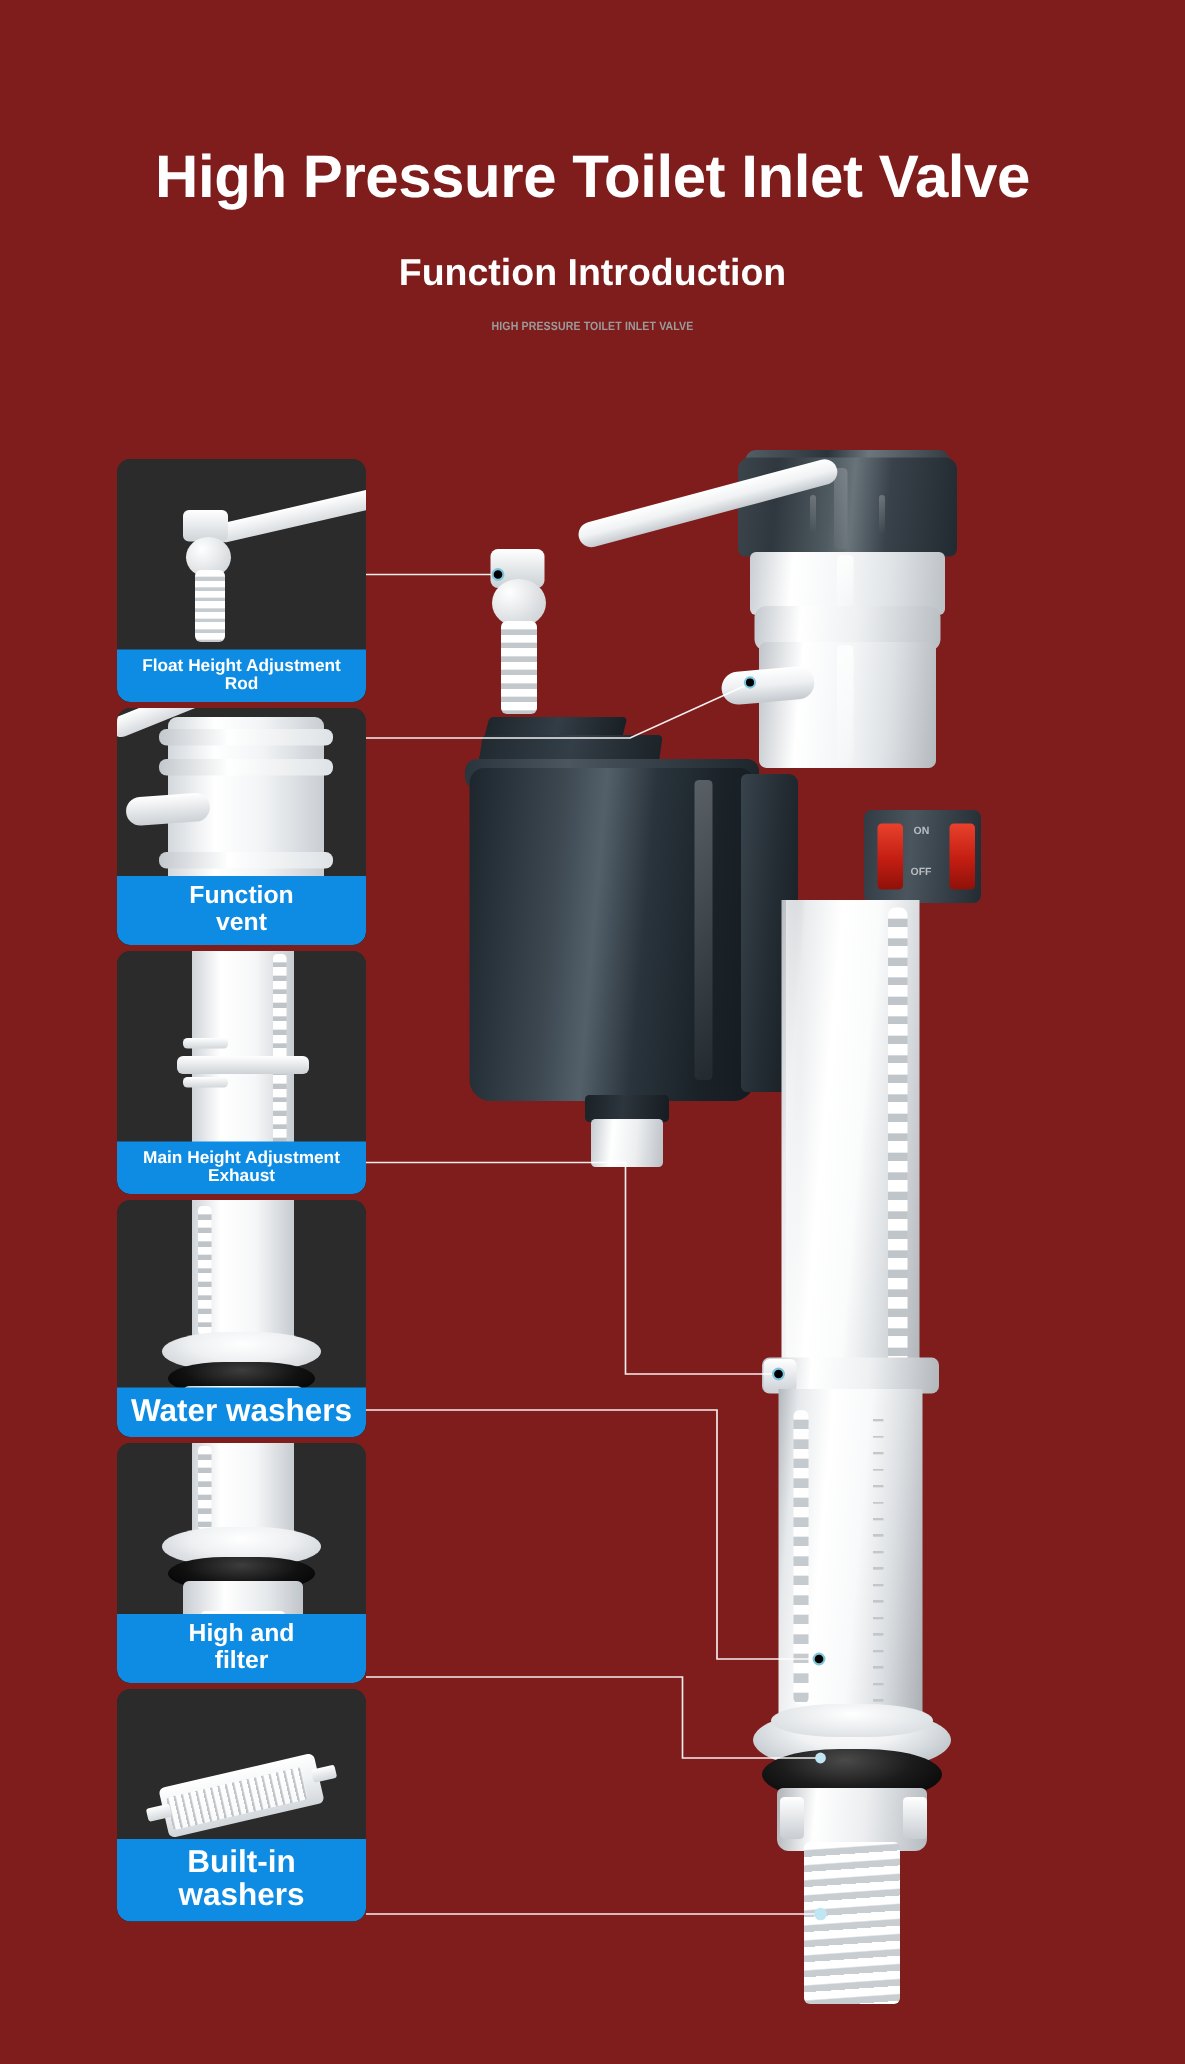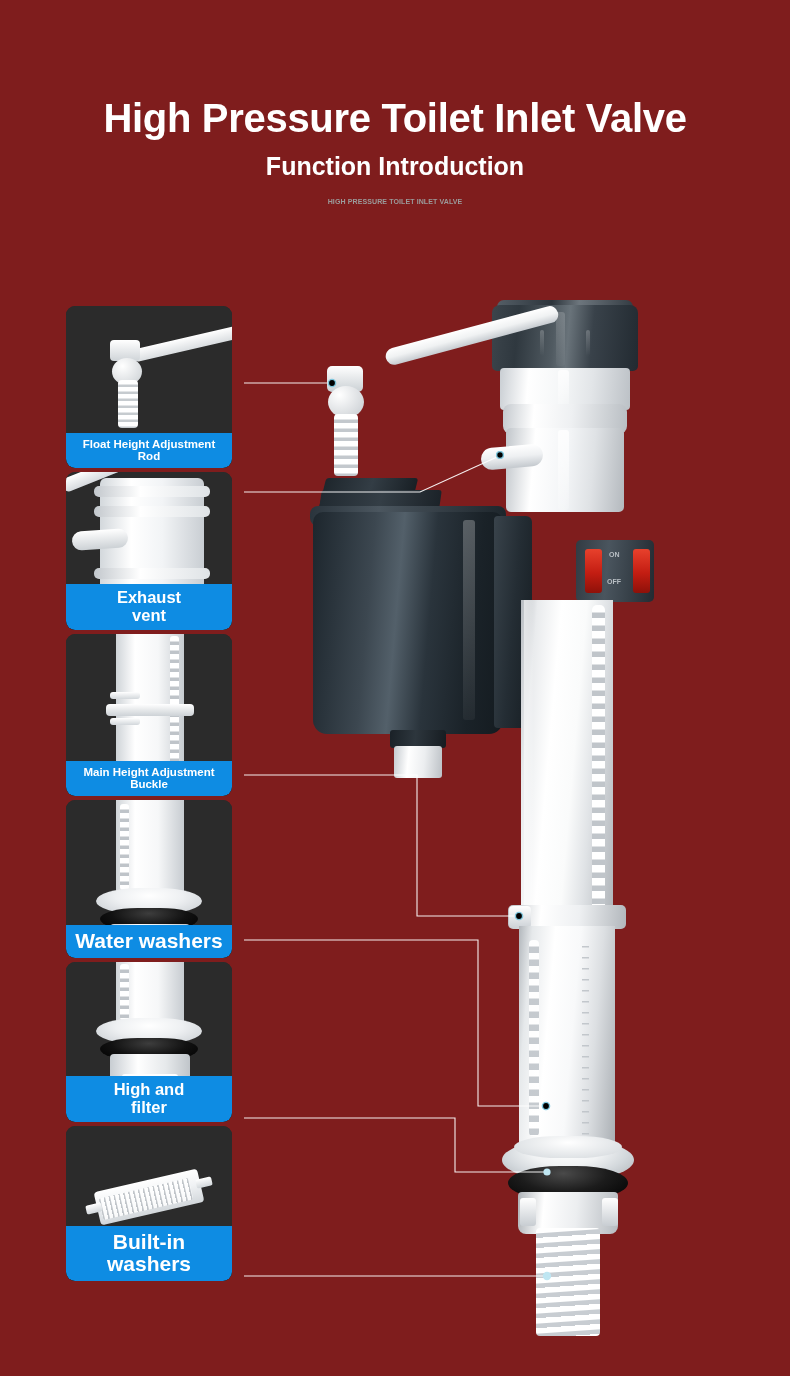--- a/index.html
+++ b/index.html
@@ -21,36 +21,36 @@
 
   .main-title {
     margin-top: 96px;
     font-size: 40px;
     font-weight: bold;
     color: #ffffff;
     letter-spacing: -0.3px;
     line-height: 1.1;
   }
   .sub-title {
-    margin-top: 12px;
+    margin-top: 28px;
     font-size: 25px;
     font-weight: bold;
     color: #ffffff;
   }
   .eyebrow {
     margin-top: 16px;
     font-size: 8px;
     font-weight: bold;
     color: #9b9b9b;
     letter-spacing: 0.1px;
     transform: scaleX(0.88);
   }
 
   
-  .cards { position: absolute; left: 66px; top: 306px; width: 166px; }
+  .cards { position: absolute; left: 78px; top: 306px; width: 166px; }
 
   .card {
     position: relative;
     width: 166px;
     border-radius: 9px;
     background: #2b2b2b;
     overflow: hidden;
     margin-bottom: 4px;
   }
   .card-thumb {
@@ -477,36 +477,36 @@
     <div class="card c1">
       <div class="card-thumb">
         <div class="vent-diag"></div>
         <div class="vent-body"></div>
         <div class="vent-ring" style="top:14px;"></div>
         <div class="vent-ring" style="top:34px;"></div>
         <div class="vent-ring" style="top:96px;"></div>
         <div class="vent-nozzle"></div>
       </div>
       <div class="card-label lbl-md">
-        <div>Exhaust</div>
+        <div>Function</div>
         <div>vent</div>
       </div>
     </div>
 
     <div class="card c2">
       <div class="card-thumb">
         <div class="tube"></div>
         <div class="tube-teeth" style="left:104px;top:2px;height:130px;"></div>
         <div class="buckle" style="top:70px;"></div>
         <div class="buckle-tab" style="left:44px;top:58px;"></div>
         <div class="buckle-tab" style="left:44px;top:84px;"></div>
       </div>
       <div class="card-label lbl-sm">
         <div>Main Height Adjustment</div>
-        <div>Buckle</div>
+        <div>Exhaust</div>
       </div>
     </div>
 
     <div class="card c3">
       <div class="card-thumb">
         <div class="tube" style="height:96px;"></div>
         <div class="tube-teeth" style="left:54px;top:4px;height:86px;"></div>
         <div class="cone-washer" style="top:88px;"></div>
         <div class="black-gasket" style="top:108px;"></div>
         <div class="nut-body" style="top:124px;height:22px;"></div>

